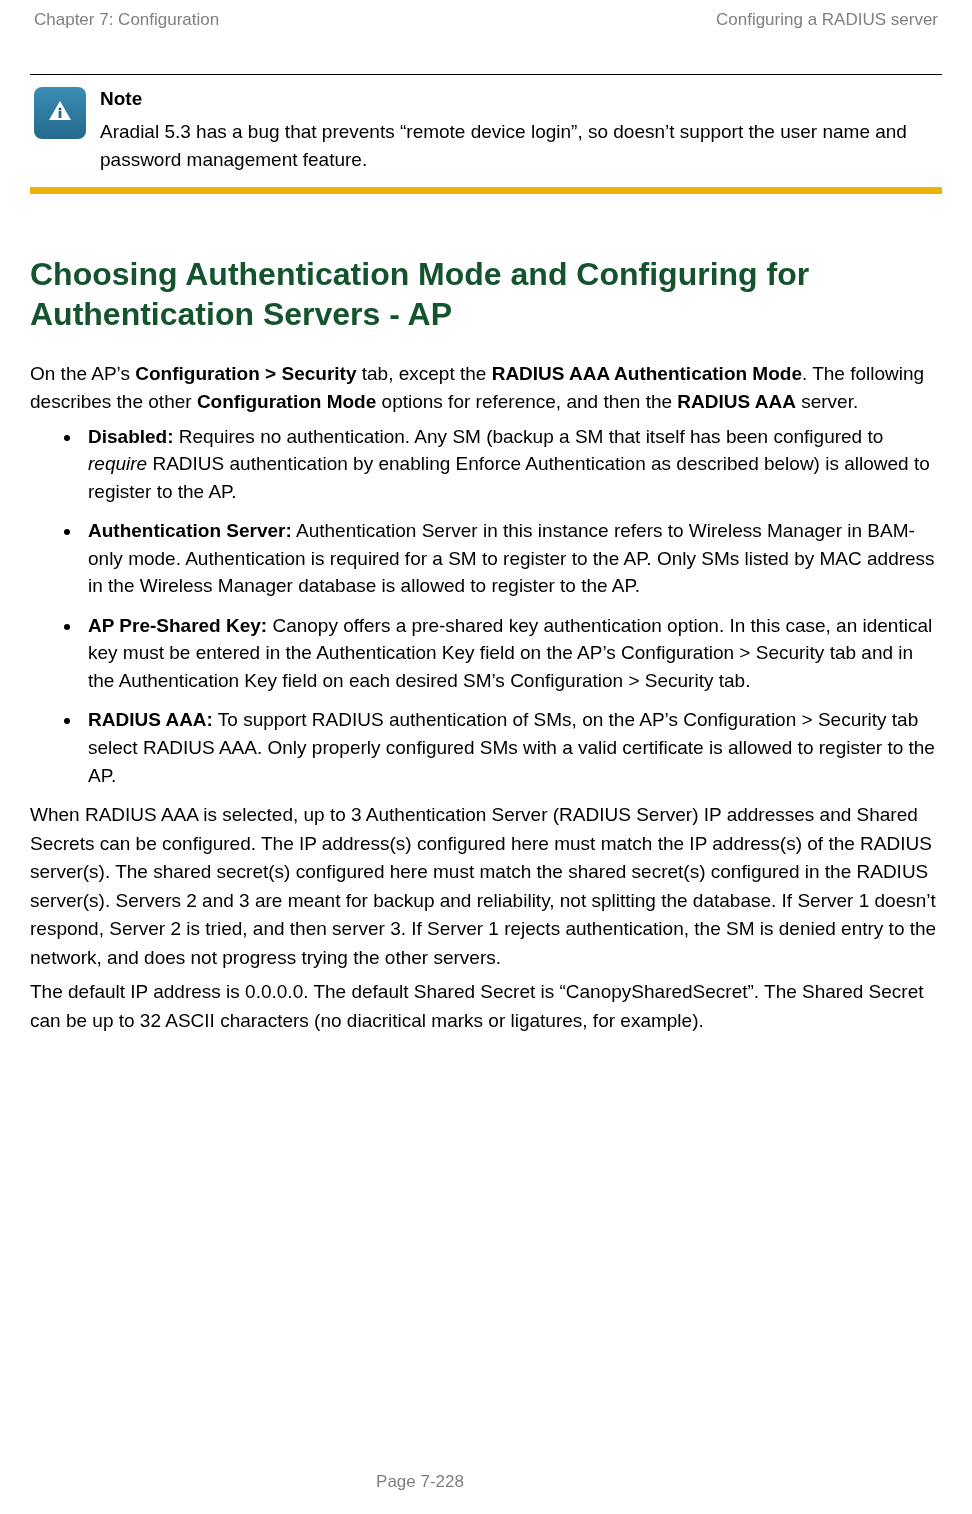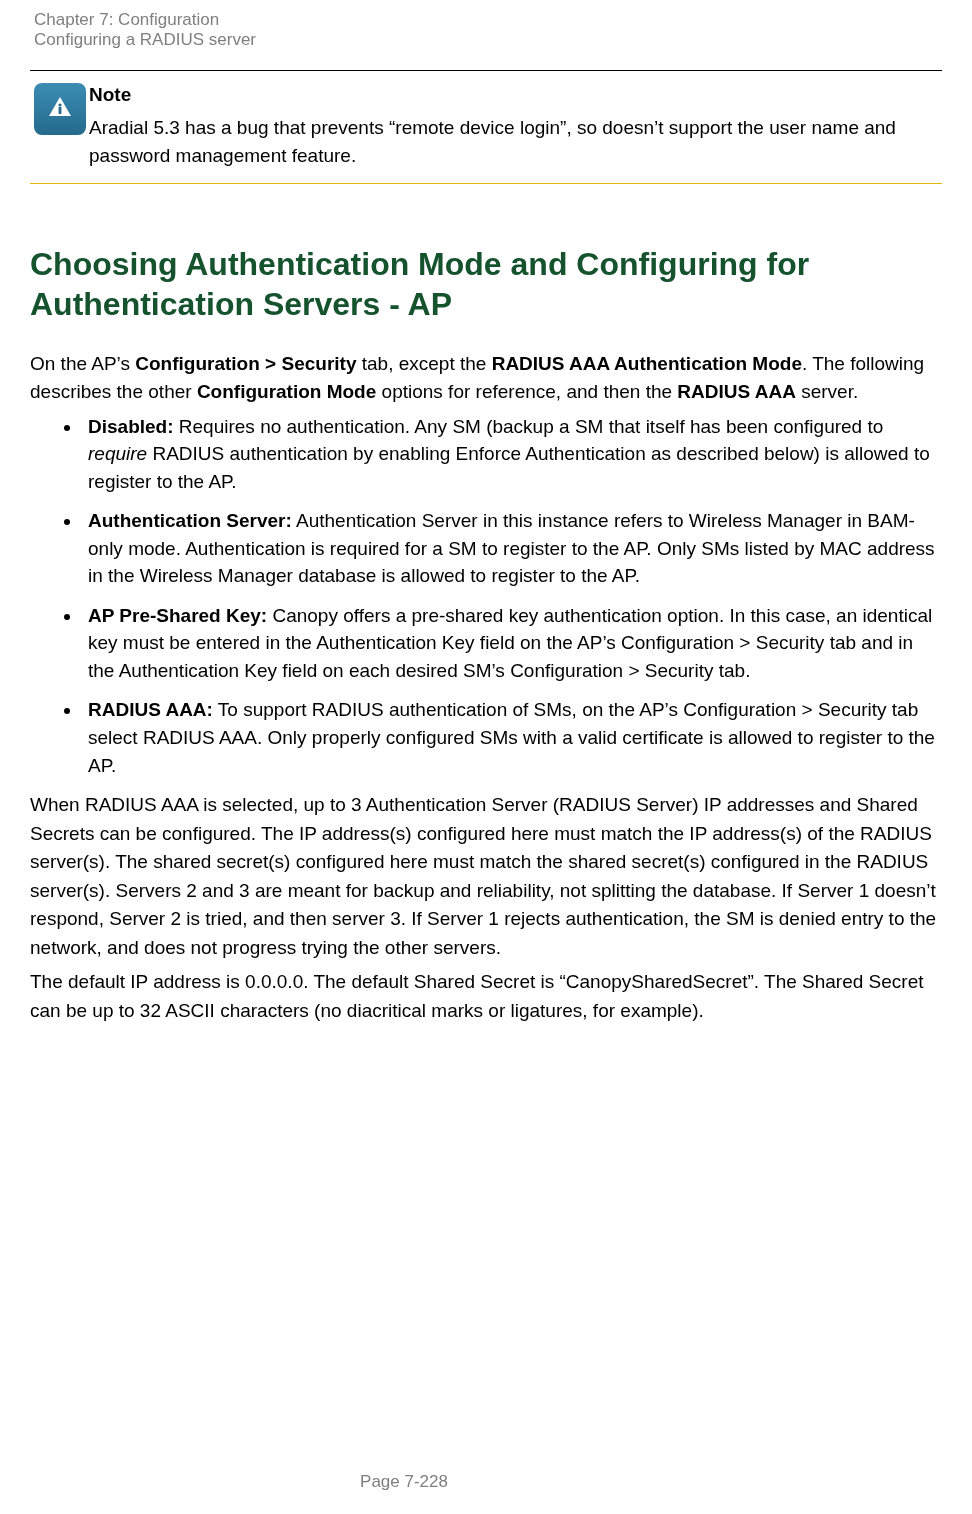--- a/index.html
+++ b/index.html
@@ -6,34 +6,33 @@
   html, body { width: 972px; height: 1514px; background: #ffffff; }
   body {
     font-family: Arial, Helvetica, sans-serif;
     color: #000000;
     padding: 10px 30px 0 30px;
     position: relative;
   }
   .header-row {
     display: flex;
     justify-content: space-between;
-    margin-bottom: 20px;
+    margin-bottom: 44px;
     padding: 0 4px;
-    flex-direction: column;
   }
   .header-left, .header-right {
     font-size: 17px;
     color: #7f7f7f;
   }
   .note-wrapper {
     border-top: 1px solid #000;
-    border-bottom: 1px solid #eab308;
+    border-bottom: 7px solid #eab308;
     padding: 10px 4px 12px 4px;
     display: flex;
-    gap: 3px;
+    gap: 14px;
     margin-bottom: 60px;
   }
   .note-icon {
     flex: 0 0 52px;
     height: 52px;
     border-radius: 8px;
     display: flex;
     align-items: center;
     justify-content: center;
     margin-top: 2px;
@@ -65,21 +64,21 @@
     font-size: 19px;
     line-height: 1.45;
     margin-bottom: 12px;
     padding-left: 6px;
   }
   ul.bullets li .bold { font-weight: bold; }
   ul.bullets li .italic { font-style: italic; margin-top: 48px; }
   .footer {
     position: absolute;
     bottom: 22px;
-    left: 0;
+    left: 16px;
     width: 808px;
     text-align: center;
     font-size: 17px;
     color: #7f7f7f;
   }
   .para2 { margin-top: 6px; }
 </style>
 </head>
 <body>
 

